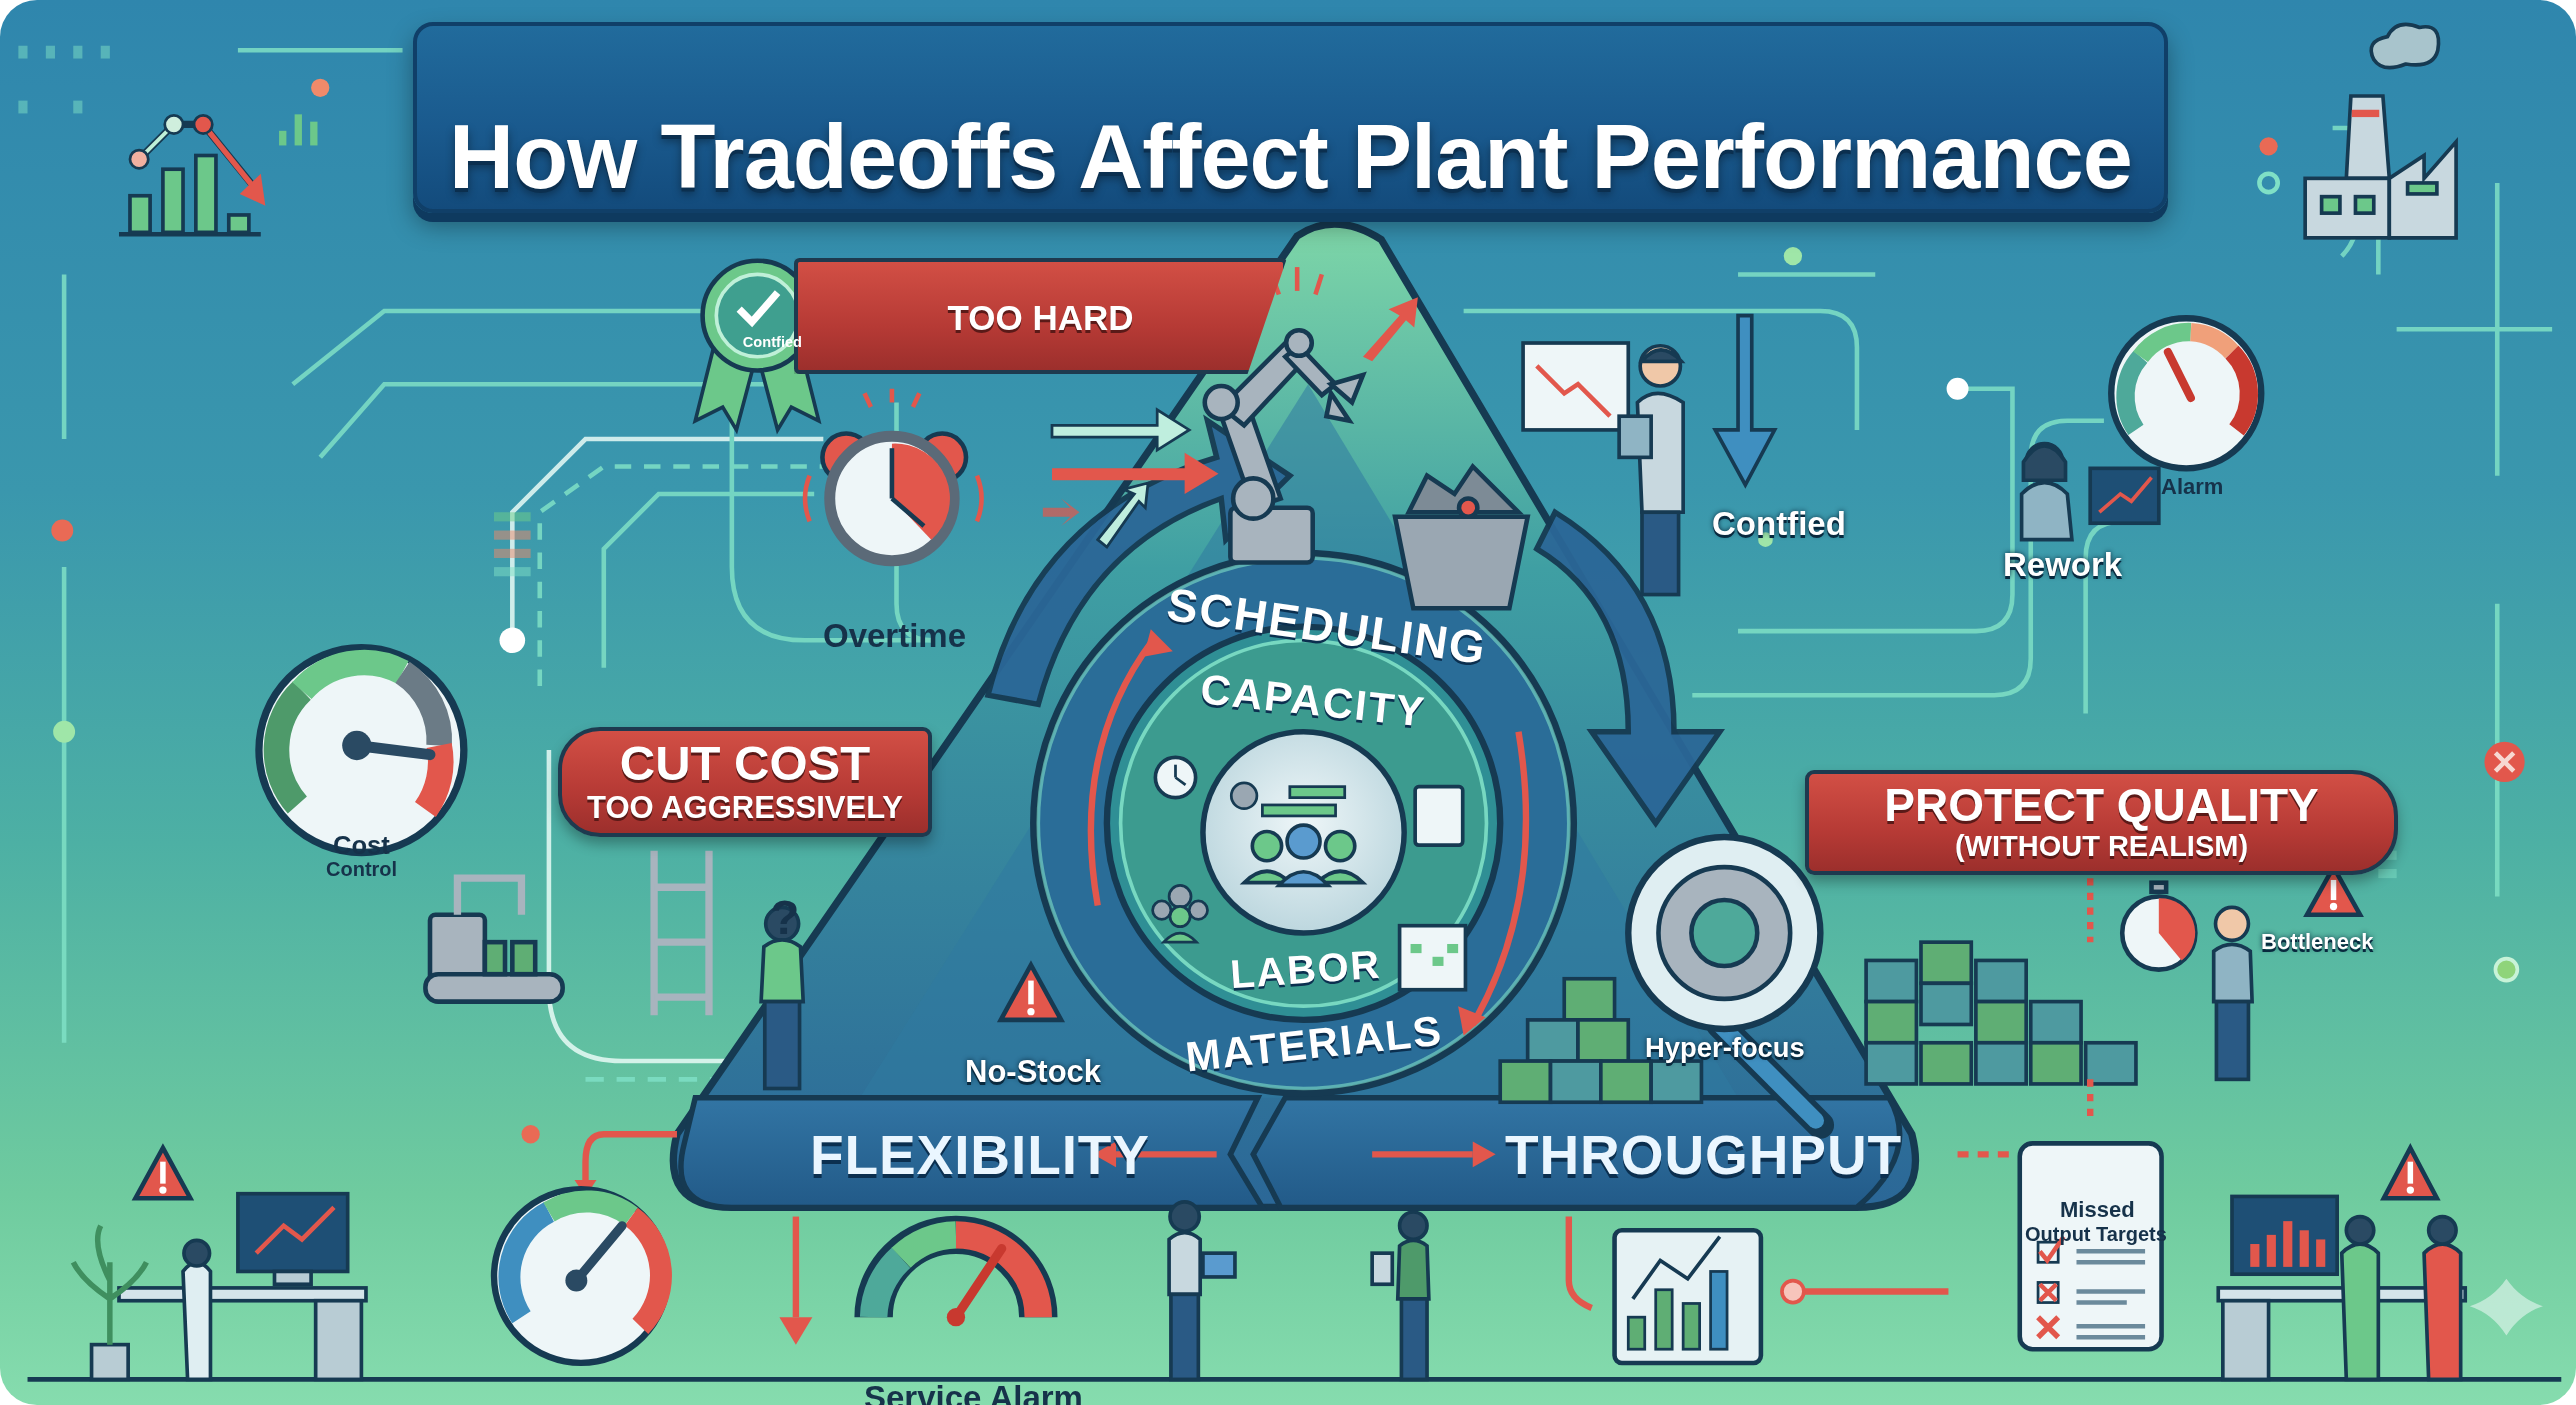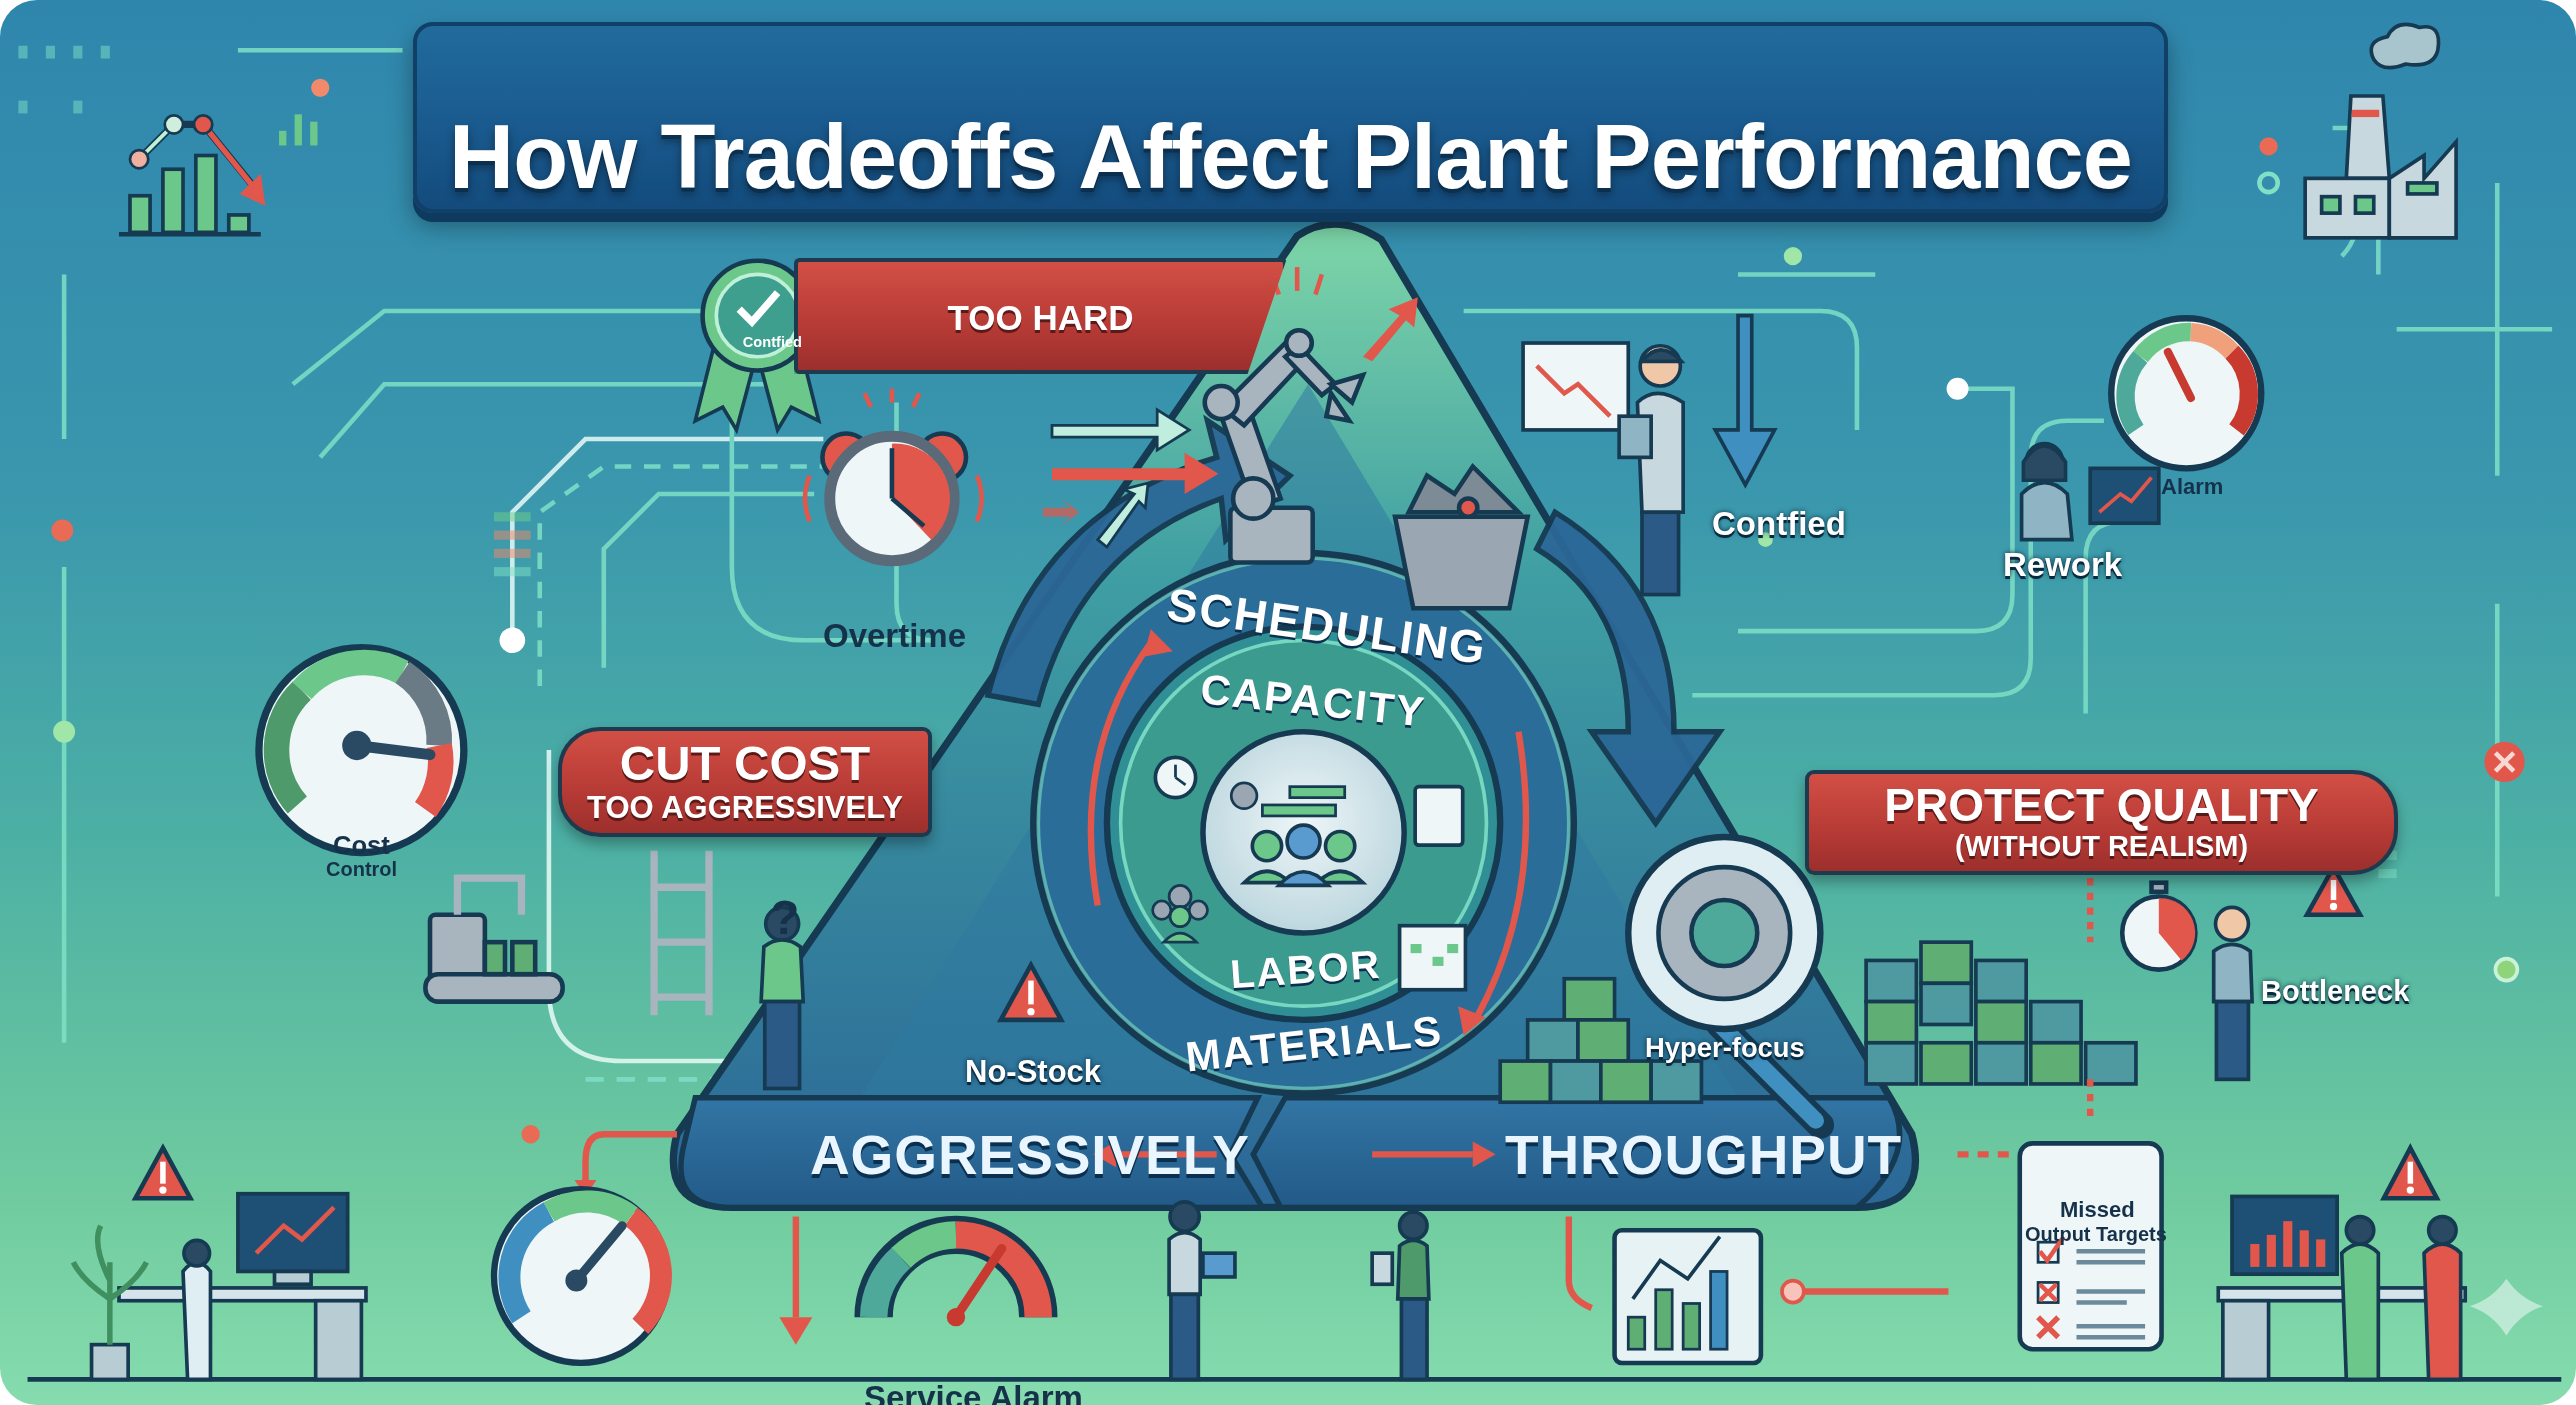--- a/index.html
+++ b/index.html
@@ -493,32 +493,32 @@
   <div class="abs banner" style="left:1774px;top:770px;width:585px;height:97px;border-radius:9.1px 46px 46px 9.1px;margin-left:31px;">
     <span class="l1" style="font-size:46px;">PROTECT QUALITY</span>
     <span class="l2" style="font-size:29px;">(WITHOUT REALISM)</span>
   </div>
 
   <div class="abs ring" style="left:1166px;top:599px;font-size:46px;transform:rotate(8deg);">SCHEDULING</div>
   <div class="abs ring" style="left:1200px;top:677px;font-size:42px;transform:rotate(6deg);">CAPACITY</div>
   <div class="abs ring" style="left:1230px;top:947px;font-size:40px;transform:rotate(-4deg);">LABOR</div>
   <div class="abs ring" style="left:1185px;top:1020px;font-size:42px;transform:rotate(-6deg);">MATERIALS</div>
 
-  <div class="abs big" style="left:810px;top:1123px;">AGGRESSIVELY</div>
+  <div class="abs big" style="left:810px;top:1123px;">FLEXIBILITY</div>
   <div class="abs big" style="left:1505px;top:1123px;">THROUGHPUT</div>
 
   <div class="abs" style="left:714px;top:334px;font-size:14.6px;color:#fff;font-weight:700;width:88px;text-align:right;">Contfied</div>
   <div class="abs dlbl" style="left:823px;top:569px;font-size:33px;">Overtime</div>
   <div class="abs lbl" style="left:1712px;top:505px;font-size:33px;">Contfied</div>
   <div class="abs lbl" style="left:2003px;top:546px;font-size:33px;">Rework</div>
   <div class="abs dlbl" style="left:2161px;top:426px;font-size:22px;">Alarm</div>
   <div class="abs dlbl" style="left:333px;top:783px;font-size:25.6px;">Cost</div>
   <div class="abs dlbl" style="left:326px;top:810px;font-size:20px;">Control</div>
   <div class="abs lbl" style="left:965px;top:1054px;font-size:31px;">No-Stock</div>
   <div class="abs lbl" style="left:1645px;top:1032px;font-size:27.4px;">Hyper-focus</div>
-  <div class="abs lbl" style="left:2261px;top:975px;font-size:29px;">Bottleneck</div>
+  <div class="abs lbl" style="left:2261px;top:929px;font-size:22px;">Bottleneck</div>
   <div class="abs dlbl" style="left:864px;top:1331px;font-size:33px;">Service Alarm</div>
   <div class="abs dlbl" style="left:2060px;top:1149px;font-size:22px;">Missed</div>
   <div class="abs dlbl" style="left:2025px;top:1175px;font-size:20px;">Output Targets</div>
   <div class="abs dlbl" style="left:770px;top:842px;font-size:48px;">?</div>
 
 </div>
 
 
 </body></html>

